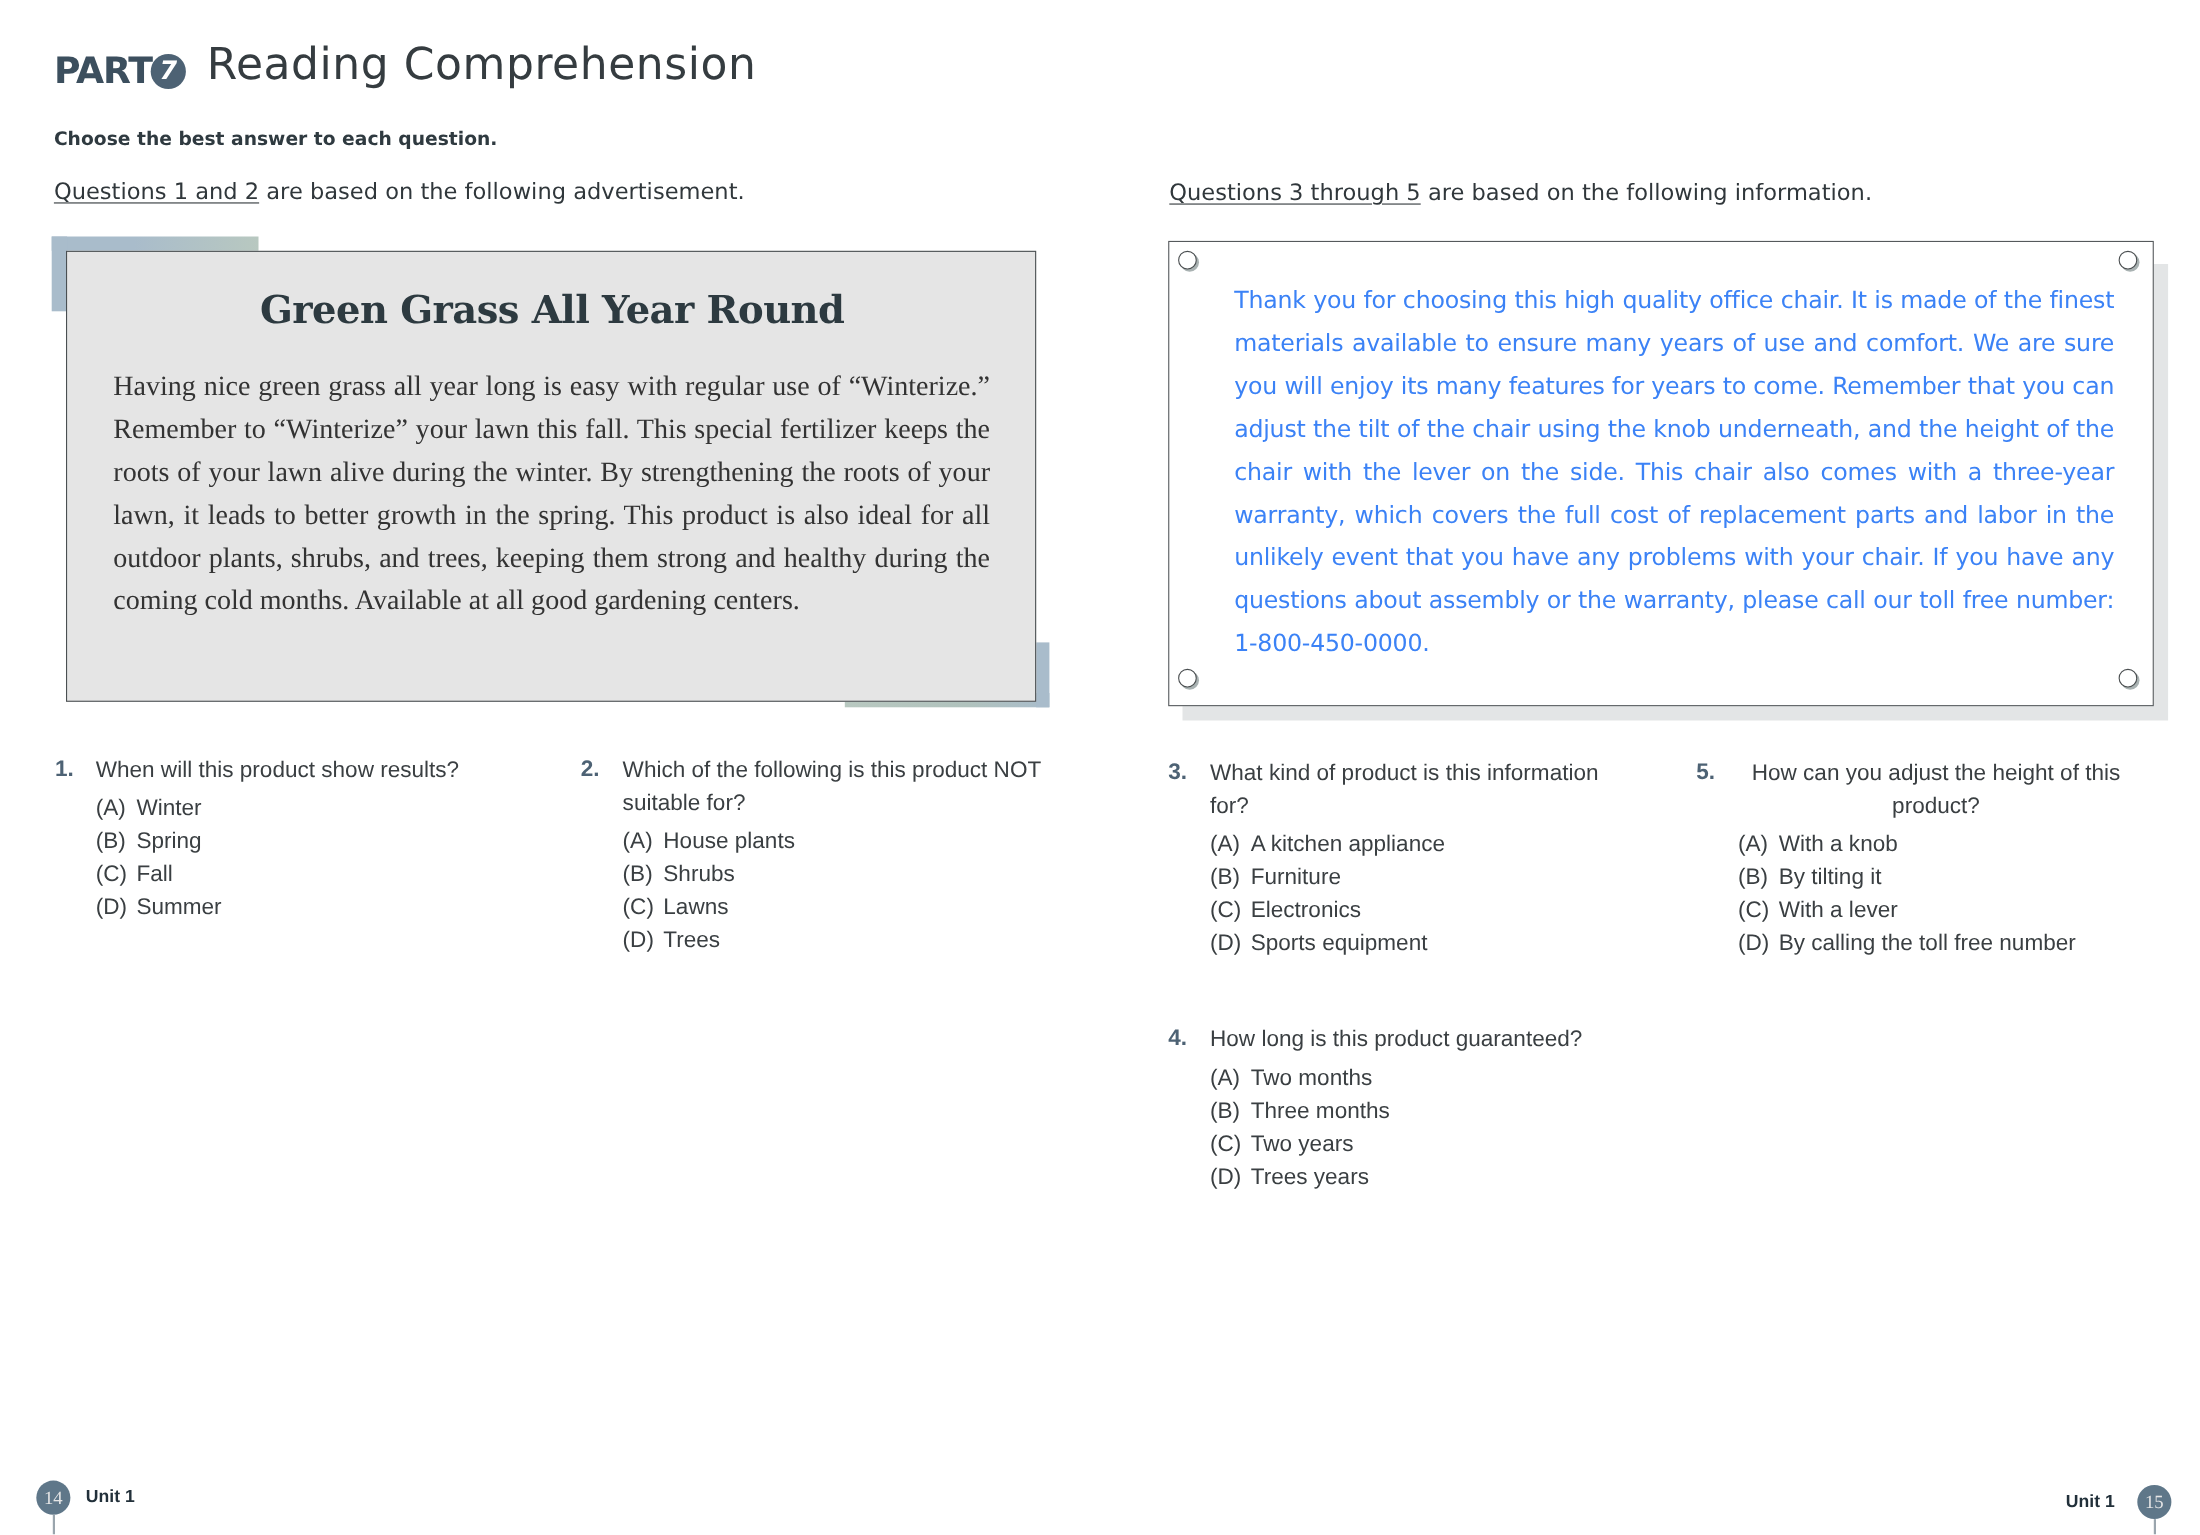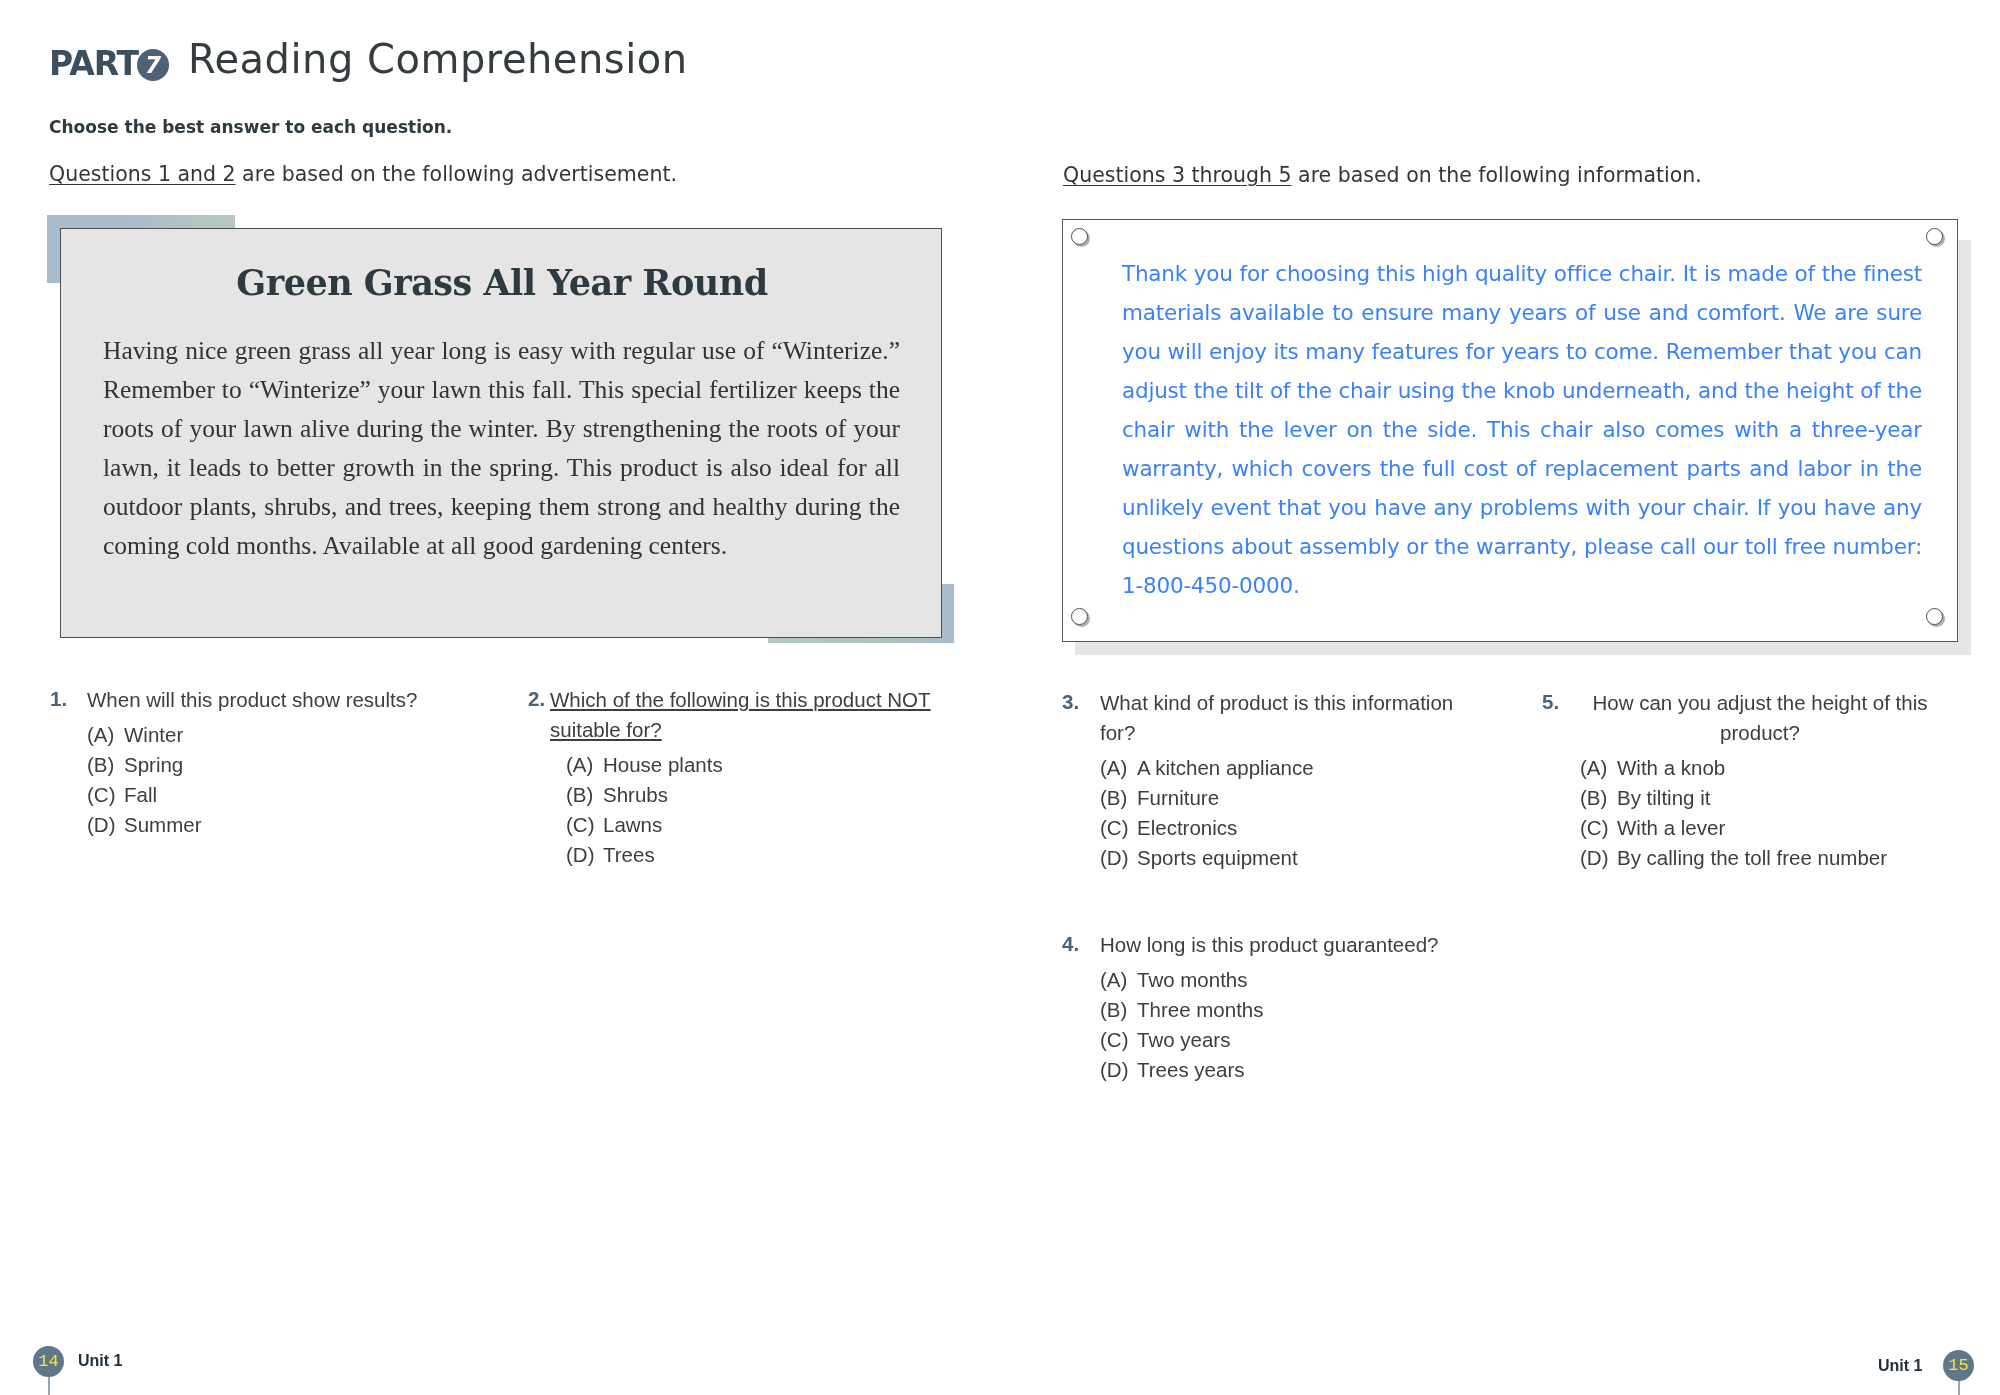--- a/index.html
+++ b/index.html
@@ -49,22 +49,22 @@
 
   
   .q { font-family: "Liberation Sans", sans-serif; font-size: 20.5px; color: #3a3f42; }
   .q-num { position: absolute; font-weight: bold; color: #4d6274; }
   .q-text { position: absolute; line-height: 30px; }
   .q-opts { position: absolute; line-height: 30px; }
   .opt { display: flex; }
   .opt-letter { width: 37px; flex: none; }
 
   
-  .page-num { width: 31px; height: 31px; border-radius: 50%; background: #5f7789; color: #fde047;
-              font-family: Liberation Mono, monospace; font-size: 17px; text-align: center; line-height: 31px; }
+  .page-num { width: 31px; height: 31px; border-radius: 50%; background: #5f7789; color: #e5e5e5;
+              font-family: Liberation Serif, serif; font-size: 17px; text-align: center; line-height: 31px; }
   .page-stem { width: 1.5px; height: 44px; background: #9aa5ad; }
   .unit-label { font-family: "Liberation Sans", sans-serif; font-weight: bold; font-size: 16px; color: #22303a; }
 </style>
 </head>
 <body>
 
 <div class="abs" id="part-label">PART</div>
 <div class="abs" id="part-badge">7</div>
 <div class="abs" id="section-title">Reading Comprehension</div>
 <div class="abs" id="instruction">Choose the best answer to each question.</div>
@@ -111,21 +111,21 @@
       </div>
     <div class="opt">
         <span class="opt-letter">(D)</span>
         <span>Summer</span>
       </div>
   </div>
 </div>
 
 <div class="q">
   <span class="q-num" style="left:528px; top:687px;">2.</span>
-  <div class="q-text" style="left:550px; top:685px; width:400px;text-decoration:underline;">Which of the following is this product NOT suitable for?</div>
+  <div class="q-text" style="left:566px; top:685px; width:400px;">Which of the following is this product NOT suitable for?</div>
   <div class="q-opts" style="left:566px; top:750px;">
     <div class="opt">
         <span class="opt-letter">(A)</span>
         <span>House plants</span>
       </div>
     <div class="opt">
         <span class="opt-letter">(B)</span>
         <span>Shrubs</span>
       </div>
     <div class="opt">

